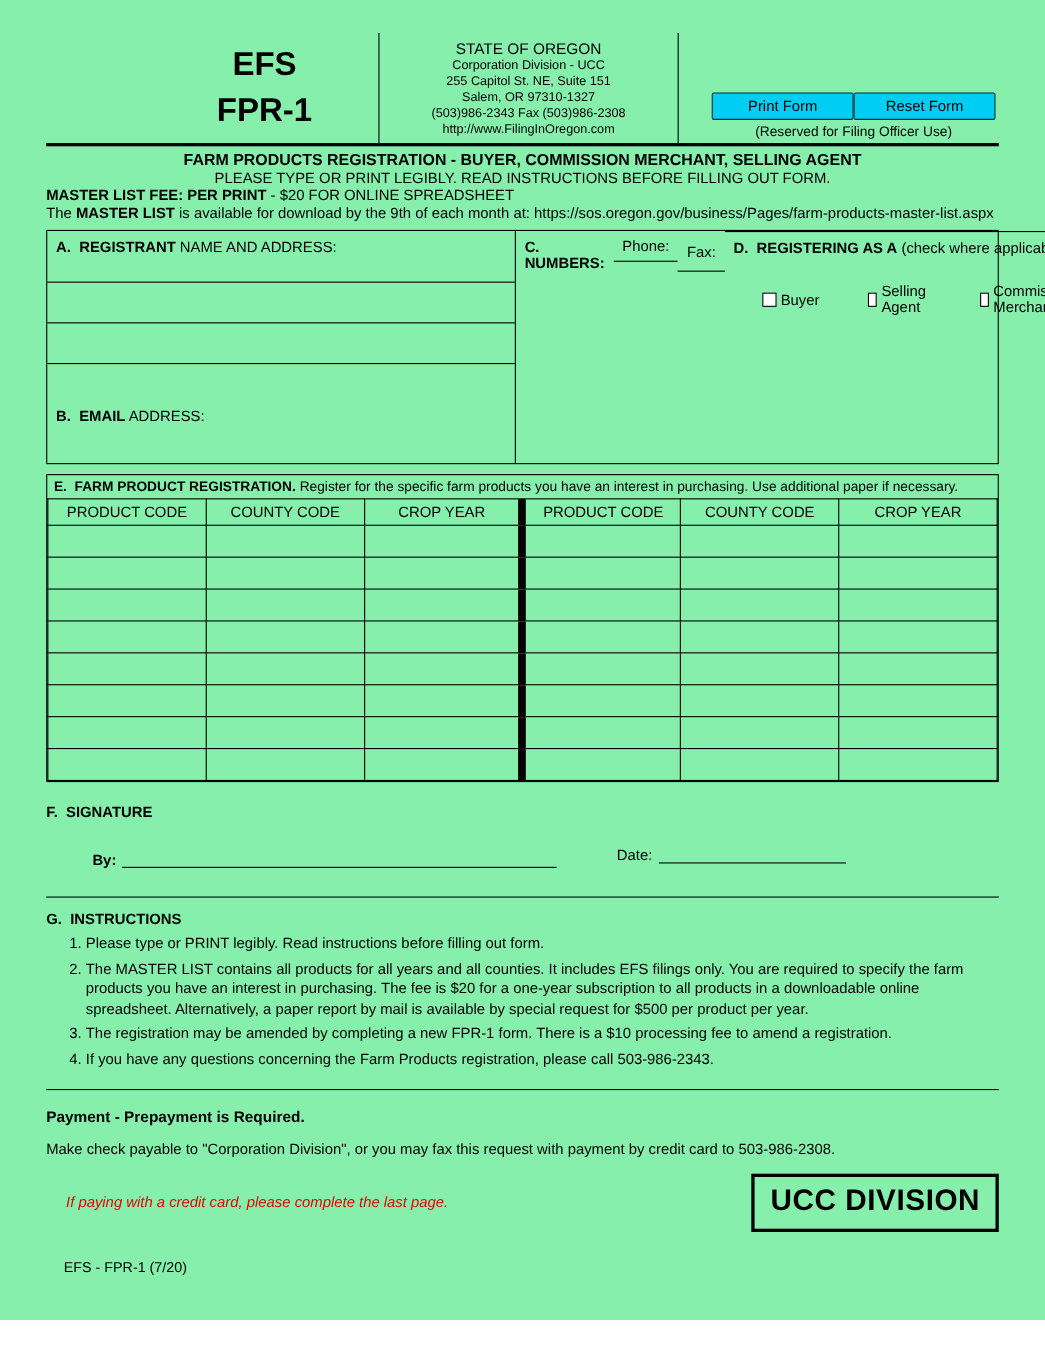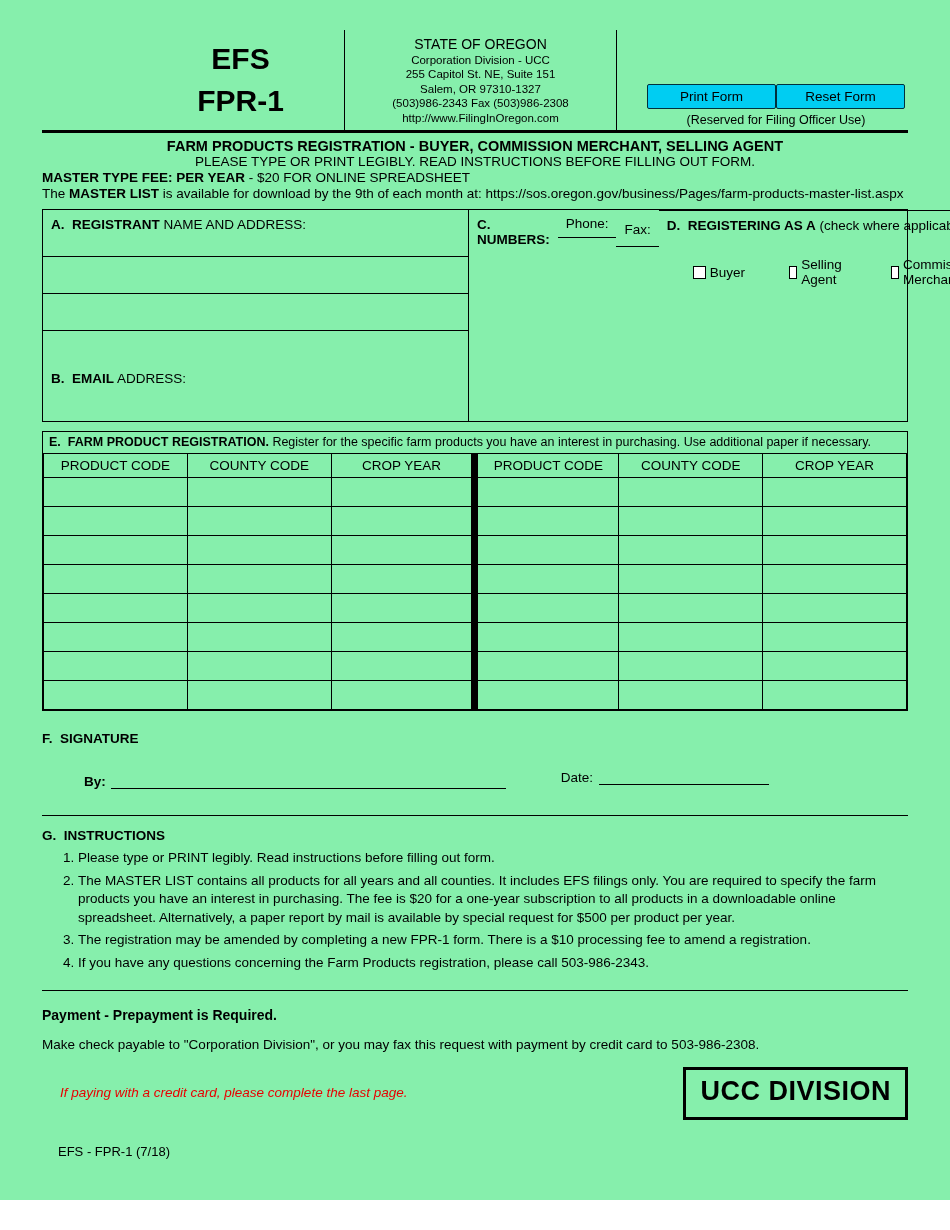--- a/index.html
+++ b/index.html
@@ -119,21 +119,21 @@
       <div class="btn-row">
         <button class="form-btn" style="background: rgb(0, 205, 242);">Print Form</button>
         <button class="form-btn" style="background: rgb(0, 205, 242);">Reset Form</button>
       </div>
       <div class="reserved">(Reserved for Filing Officer Use)</div>
     </div>
   </div>
 
   <div class="title-main">FARM PRODUCTS REGISTRATION - BUYER, COMMISSION MERCHANT, SELLING AGENT</div>
   <div class="title-sub">PLEASE TYPE OR PRINT LEGIBLY. READ INSTRUCTIONS BEFORE FILLING OUT FORM.</div>
-  <div class="fee-line"><b>MASTER TYPE FEE: PER YEAR</b><span> - $20 FOR ONLINE SPREADSHEET</span></div>
+  <div class="fee-line"><b>MASTER LIST FEE: PER PRINT</b><span> - $20 FOR ONLINE SPREADSHEET</span></div>
   <div class="master-line"><span>The </span><b>MASTER LIST</b><span> is available for download by the 9th of each month at: https://sos.oregon.gov/business/Pages/farm-products-master-list.aspx</span></div>
 
   <div class="reg-box">
     <div class="col-a">
       <div class="cell-label a-label"><b>A.&nbsp; REGISTRANT</b><span> NAME AND ADDRESS:</span></div>
       <div class="write-line short"></div>
       <div class="write-line"></div>
       <div class="write-line"></div>
       <div class="cell-label b-label"><b>B.&nbsp; EMAIL</b><span> ADDRESS:</span></div>
       <div class="email-area"></div>
@@ -270,15 +270,15 @@
     <div>Make check payable to "Corporation Division", or you may fax this request with payment by credit card to 503-986-2308.</div>
   </div>
 
   <div class="note-box-row">
     <div class="red-note" style="color: rgb(232, 0, 0);">If paying with a credit card, please complete the last page.</div>
     <div class="ucc-box">
       <div>UCC DIVISION</div>
     </div>
   </div>
 
-  <div class="footer">EFS - FPR-1 (7/18)</div>
+  <div class="footer">EFS - FPR-1 (7/20)</div>
 
 </div>
 
 </body></html>

